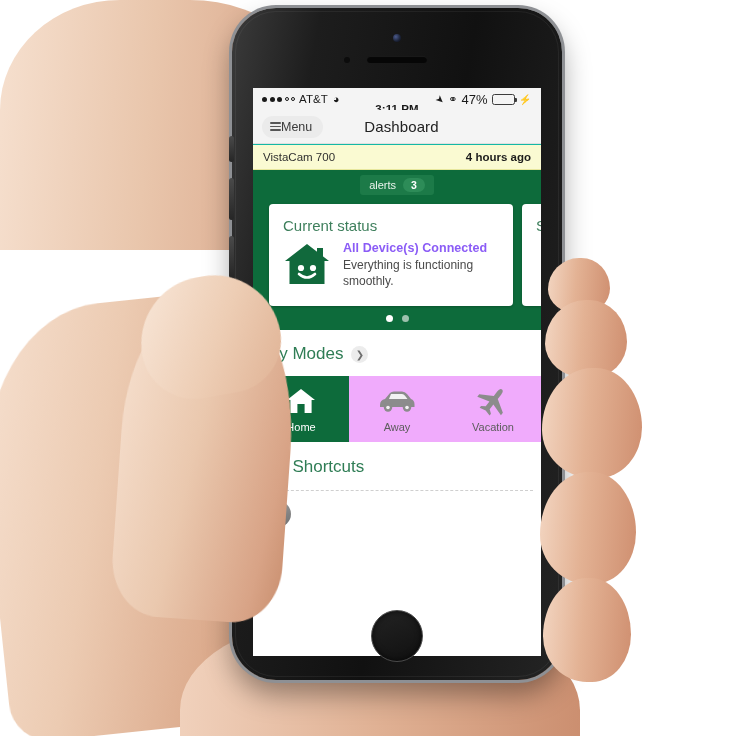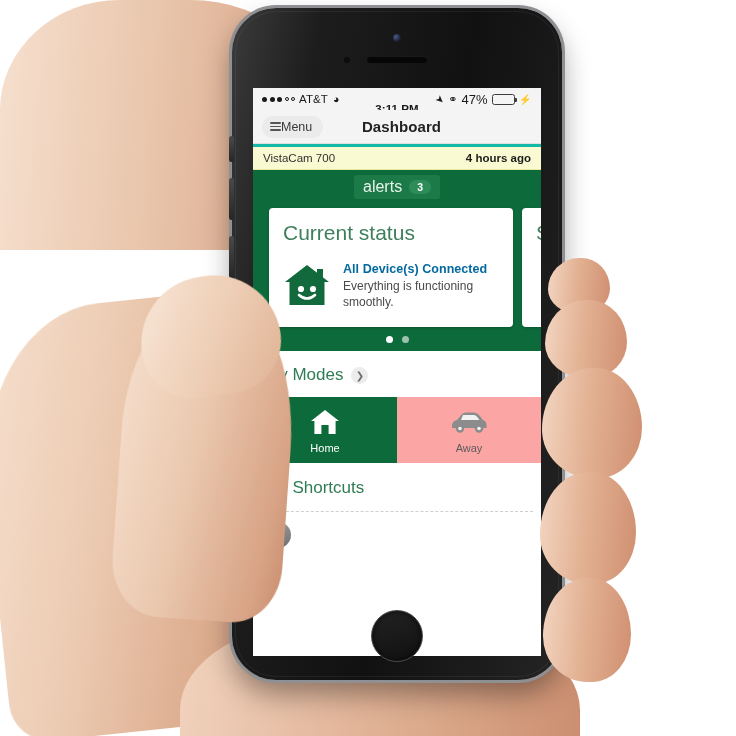--- a/index.html
+++ b/index.html
@@ -197,54 +197,54 @@
     border-radius: 14px;
     padding: 4px 11px 4px 8px;
     position: relative; z-index: 2;
     cursor: pointer;
   }
   .burger { display: flex; flex-direction: column; gap: 2px; }
   .burger span { display: block; width: 11px; height: 1.6px; background: #555; border-radius: 1px; }
   #menu-label { font-size: 12.5px; color: #3a3a3a; }
   #nav-title {
     position: absolute; left: 9px; right: 0; text-align: center;
-    font-size: 15px; font-weight: bold; color: #222;
+    font-size: 15px; font-weight: normal; color: #222;
     letter-spacing: 0.1px;
   }
 
   
   #alert-strip {
     height: 26px;
     background: #fafad2;
     display: flex;
     align-items: center;
     justify-content: space-between;
     padding: 0 10px;
-    border-top: 3px solid #14b8a6;
+    border-top: 1px solid #14b8a6;
     border-bottom: 1px solid #e7e79d;
   }
   #alert-device { font-size: 11.5px; color: #2f2f2f; }
   #alert-time { font-size: 11.5px; font-weight: bold; color: #1d1d1d; }
 
   
   #carousel {
     background: #0d6b3b;
     padding-top: 5px;
     position: relative;
   }
   #alerts-pill {
     margin: 0 auto;
     width: fit-content;
     background: #1c7a48;
     border-radius: 3px;
     padding: 3px 9px;
     display: flex; align-items: center; gap: 7px;
     cursor: pointer;
   }
-  #alerts-label { font-size: 16px; color: #e9f3ec; text-align: right; }
+  #alerts-label { font-size: 11px; color: #e9f3ec; text-align: right; }
   #alerts-count {
     background: #2d8c58;
     border-radius: 9px;
     padding: 1px 8px;
     font-size: 10.5px; color: #ffffff; font-weight: bold;
   }
 
   #cards-row {
     display: flex;
     gap: 9px;
@@ -253,30 +253,30 @@
   }
   .status-card {
     background: #ffffff;
     border-radius: 4px;
     flex: 0 0 auto;
     box-shadow: 0 1px 3px rgba(0,0,0,0.22);
   }
   #card-primary { width: 244px; padding: 13px 14px 16px 14px; }
   #card-secondary { width: 244px; padding: 13px 14px; overflow: hidden; }
   .card-title {
-    font-size: 21px;
+    font-size: 15px;
     color: #3e7f5c;
-    margin-bottom: 16px;
+    margin-bottom: 6px;
     font-weight: normal;
   }
   .card-body { display: flex; align-items: flex-start; gap: 12px; }
   .house-ico { flex: 0 0 auto; margin-top: 2px; }
   .card-text { padding-top: 1px; }
   .card-head {
-    font-size: 12.5px; font-weight: bold; color: #0369a1;
+    font-size: 12.5px; font-weight: bold; color: #8b5cf6;
     margin-bottom: 3px; letter-spacing: 0.05px;
   }
   .card-sub { font-size: 12px; color: #4a4a4a; line-height: 1.32; }
 
   #pager { display: flex; justify-content: center; gap: 9px; padding: 9px 0 8px 0; }
   .pg-dot { width: 7px; height: 7px; border-radius: 50%; background: #9dc1ad; }
   .pg-dot.active { background: #ffffff; }
 
   
   #modes-section { background: #ffffff; }
@@ -292,21 +292,21 @@
     display: flex; align-items: center; justify-content: center;
     font-size: 10px; color: #6e6e6e;
   }
   #modes-row { display: flex; }
   .mode {
     flex: 1;
     display: flex; flex-direction: column;
     align-items: center; justify-content: center;
     gap: 4px;
     padding: 9px 0 9px 0;
-    background: #fca5a5;
+    background: #f0abfc;
     cursor: pointer;
   }
   .mode.active { background: #0d6b3b; }
   .mode-label { font-size: 11px; color: #5c5c5c; }
   .mode.active .mode-label { color: #ffffff; }
   .mode-ico { height: 32px; display: flex; align-items: center; justify-content: center; }
 
   
   #shortcuts-section { background: #ffffff; }
   #shortcuts-title {
@@ -455,20 +455,30 @@
                 <circle cx="10" cy="18.5" r="4.2" fill="#8c8c8c"></circle>
                 <circle cx="29" cy="18.5" r="4.2" fill="#8c8c8c"></circle>
                 <circle cx="10" cy="18.5" r="1.8" fill="#f2f2f2"></circle>
                 <circle cx="29" cy="18.5" r="1.8" fill="#f2f2f2"></circle>
               </svg>
             </span>
             <span class="mode-label">Away</span>
           </div>
 
 
+          <div class="mode">
+            <span class="mode-ico">
+              <svg width="34" height="30" viewBox="0 0 34 30" aria-hidden="true">
+                <g fill="#8c8c8c" transform="rotate(38 17 15)">
+                  <path d="M15.4 1.2 C16.2 .2 17.8 .2 18.6 1.2 C19.2 2 19.5 3.3 19.5 5 L19.5 10.5 L32 18.2 L32 21.3 L19.5 17.6 L19.5 23.6 L23.3 26.4 L23.3 28.6 L17 26.9 L10.7 28.6 L10.7 26.4 L14.5 23.6 L14.5 17.6 L2 21.3 L2 18.2 L14.5 10.5 L14.5 5 C14.5 3.3 14.8 2 15.4 1.2 Z"></path>
+                </g>
+              </svg>
+            </span>
+            <span class="mode-label">Vacation</span>
+          </div>
 
         </div>
       </div>
 
       <div id="shortcuts-section">
         <div id="shortcuts-title">My Shortcuts</div>
         <div id="shortcuts-divider"></div>
         <div id="shortcut-row">
           <span class="shortcut-orb"></span>
         </div>

